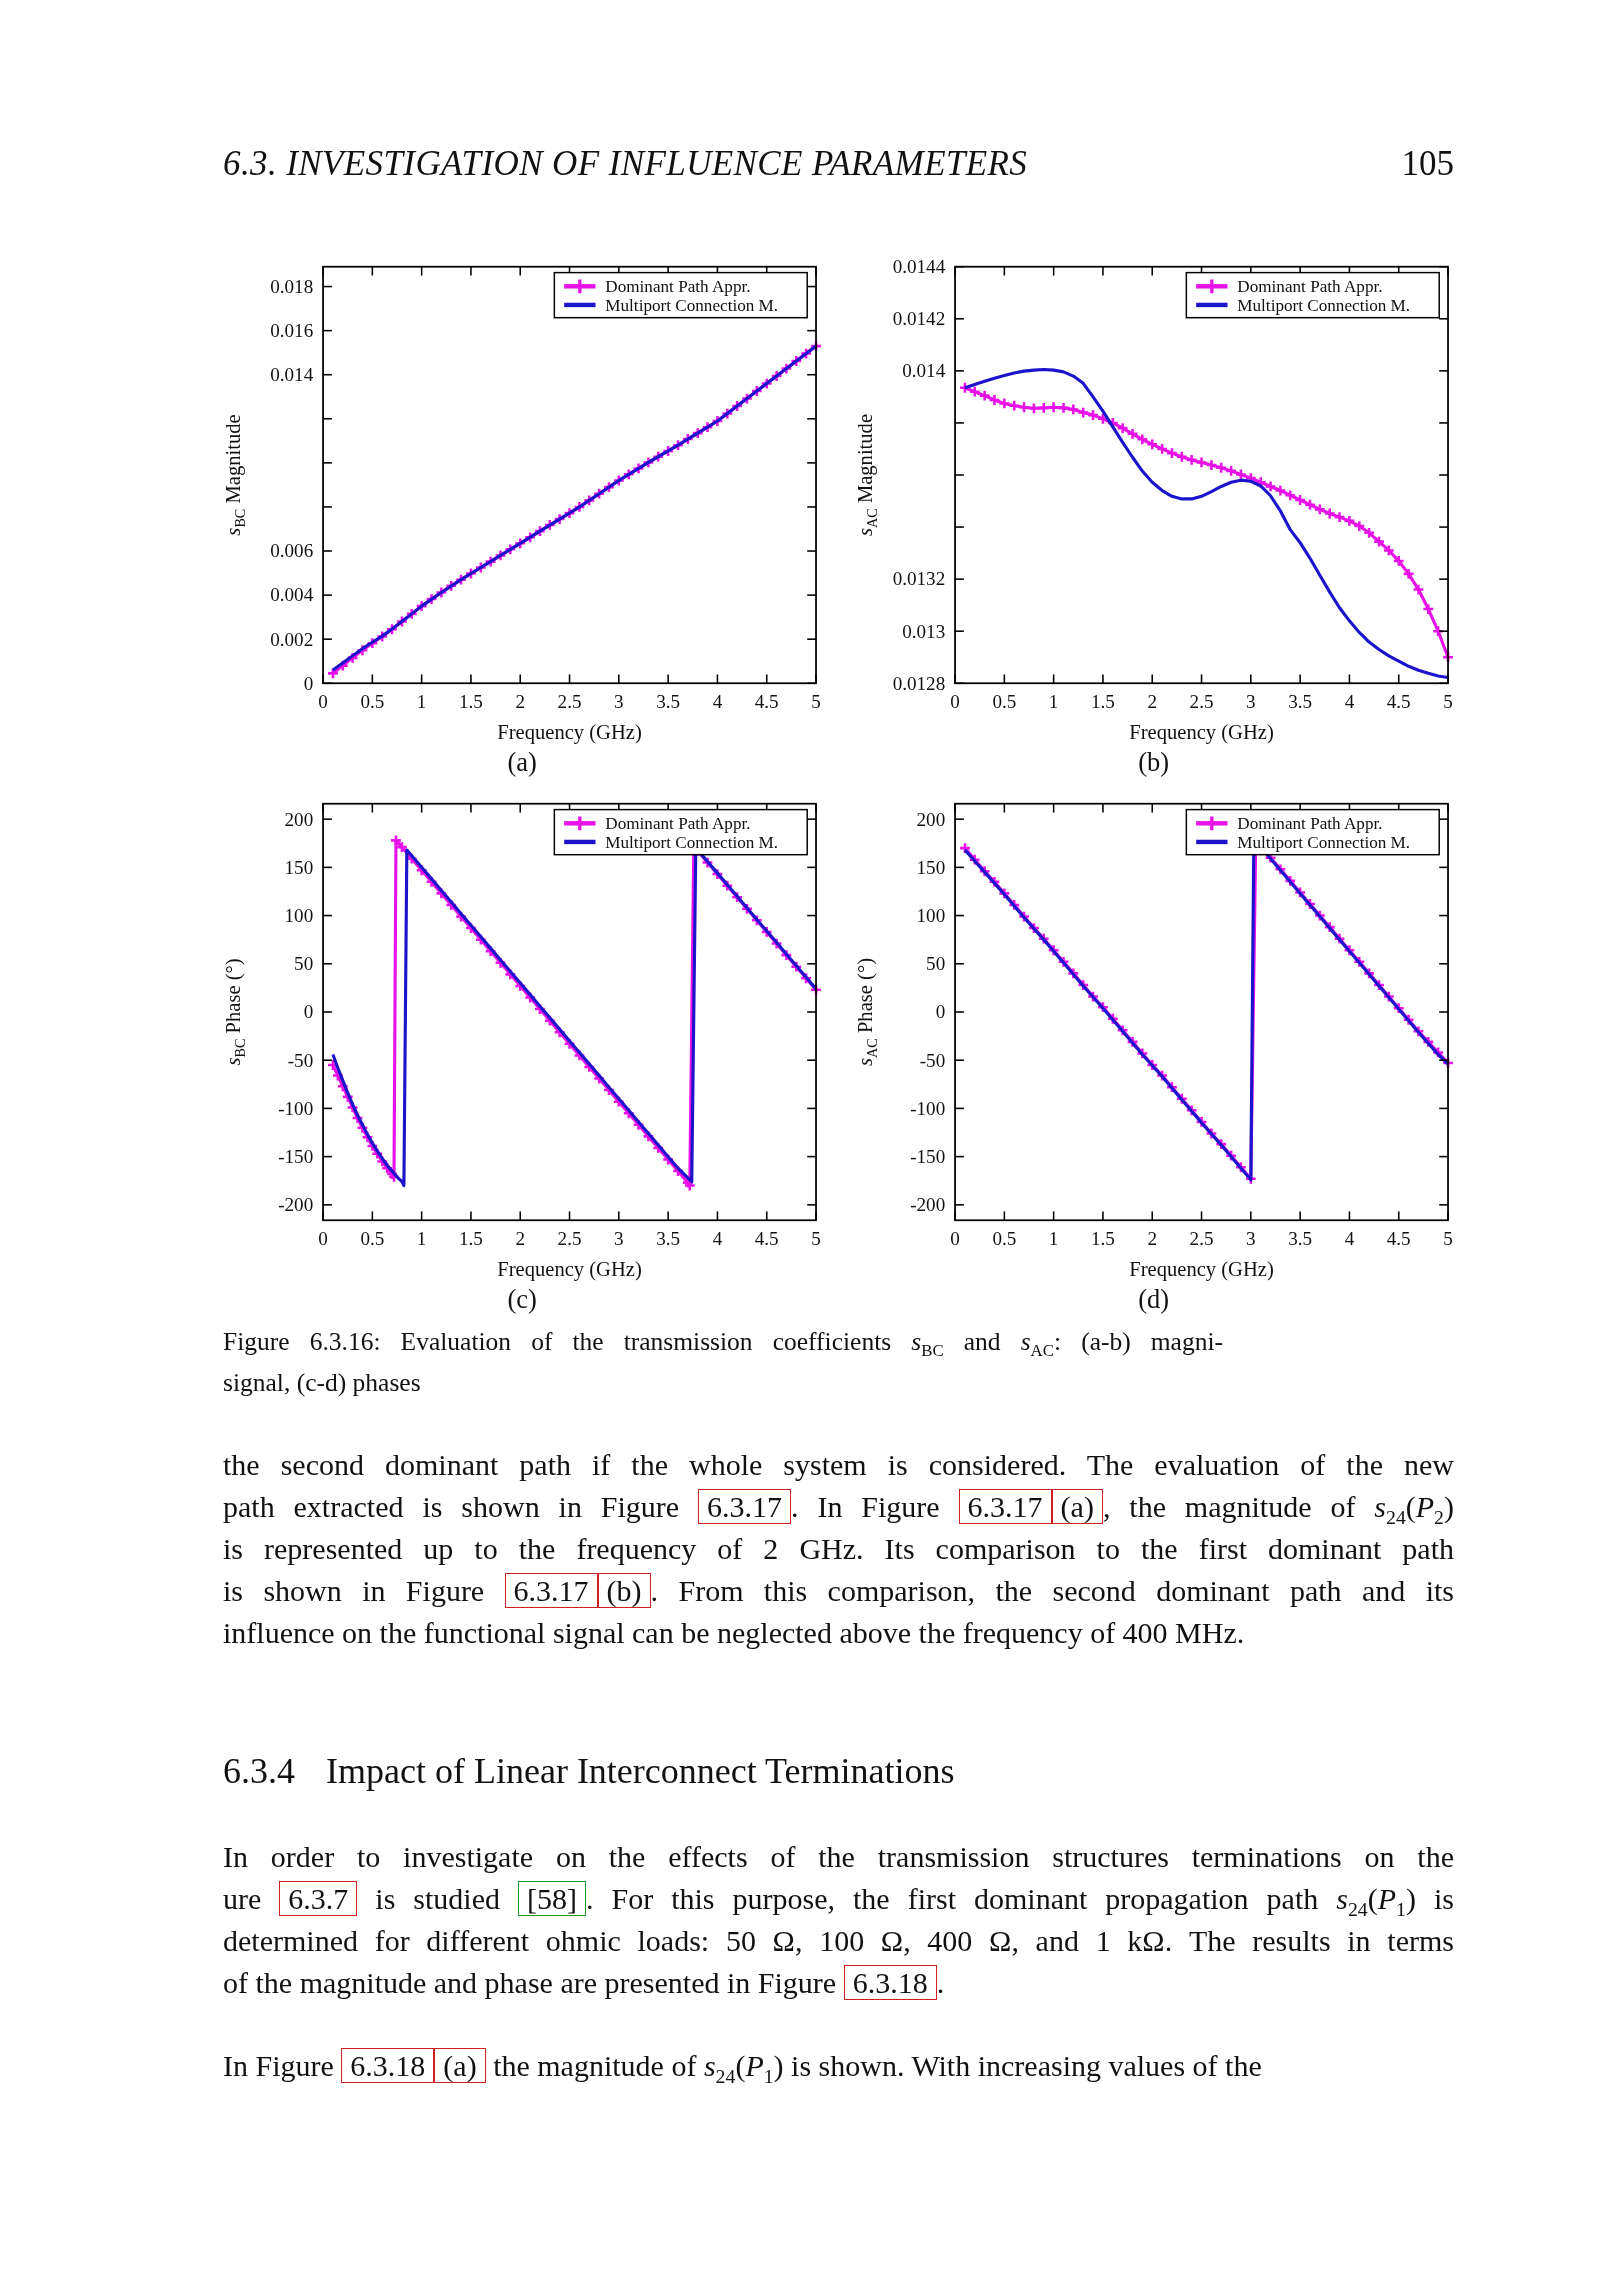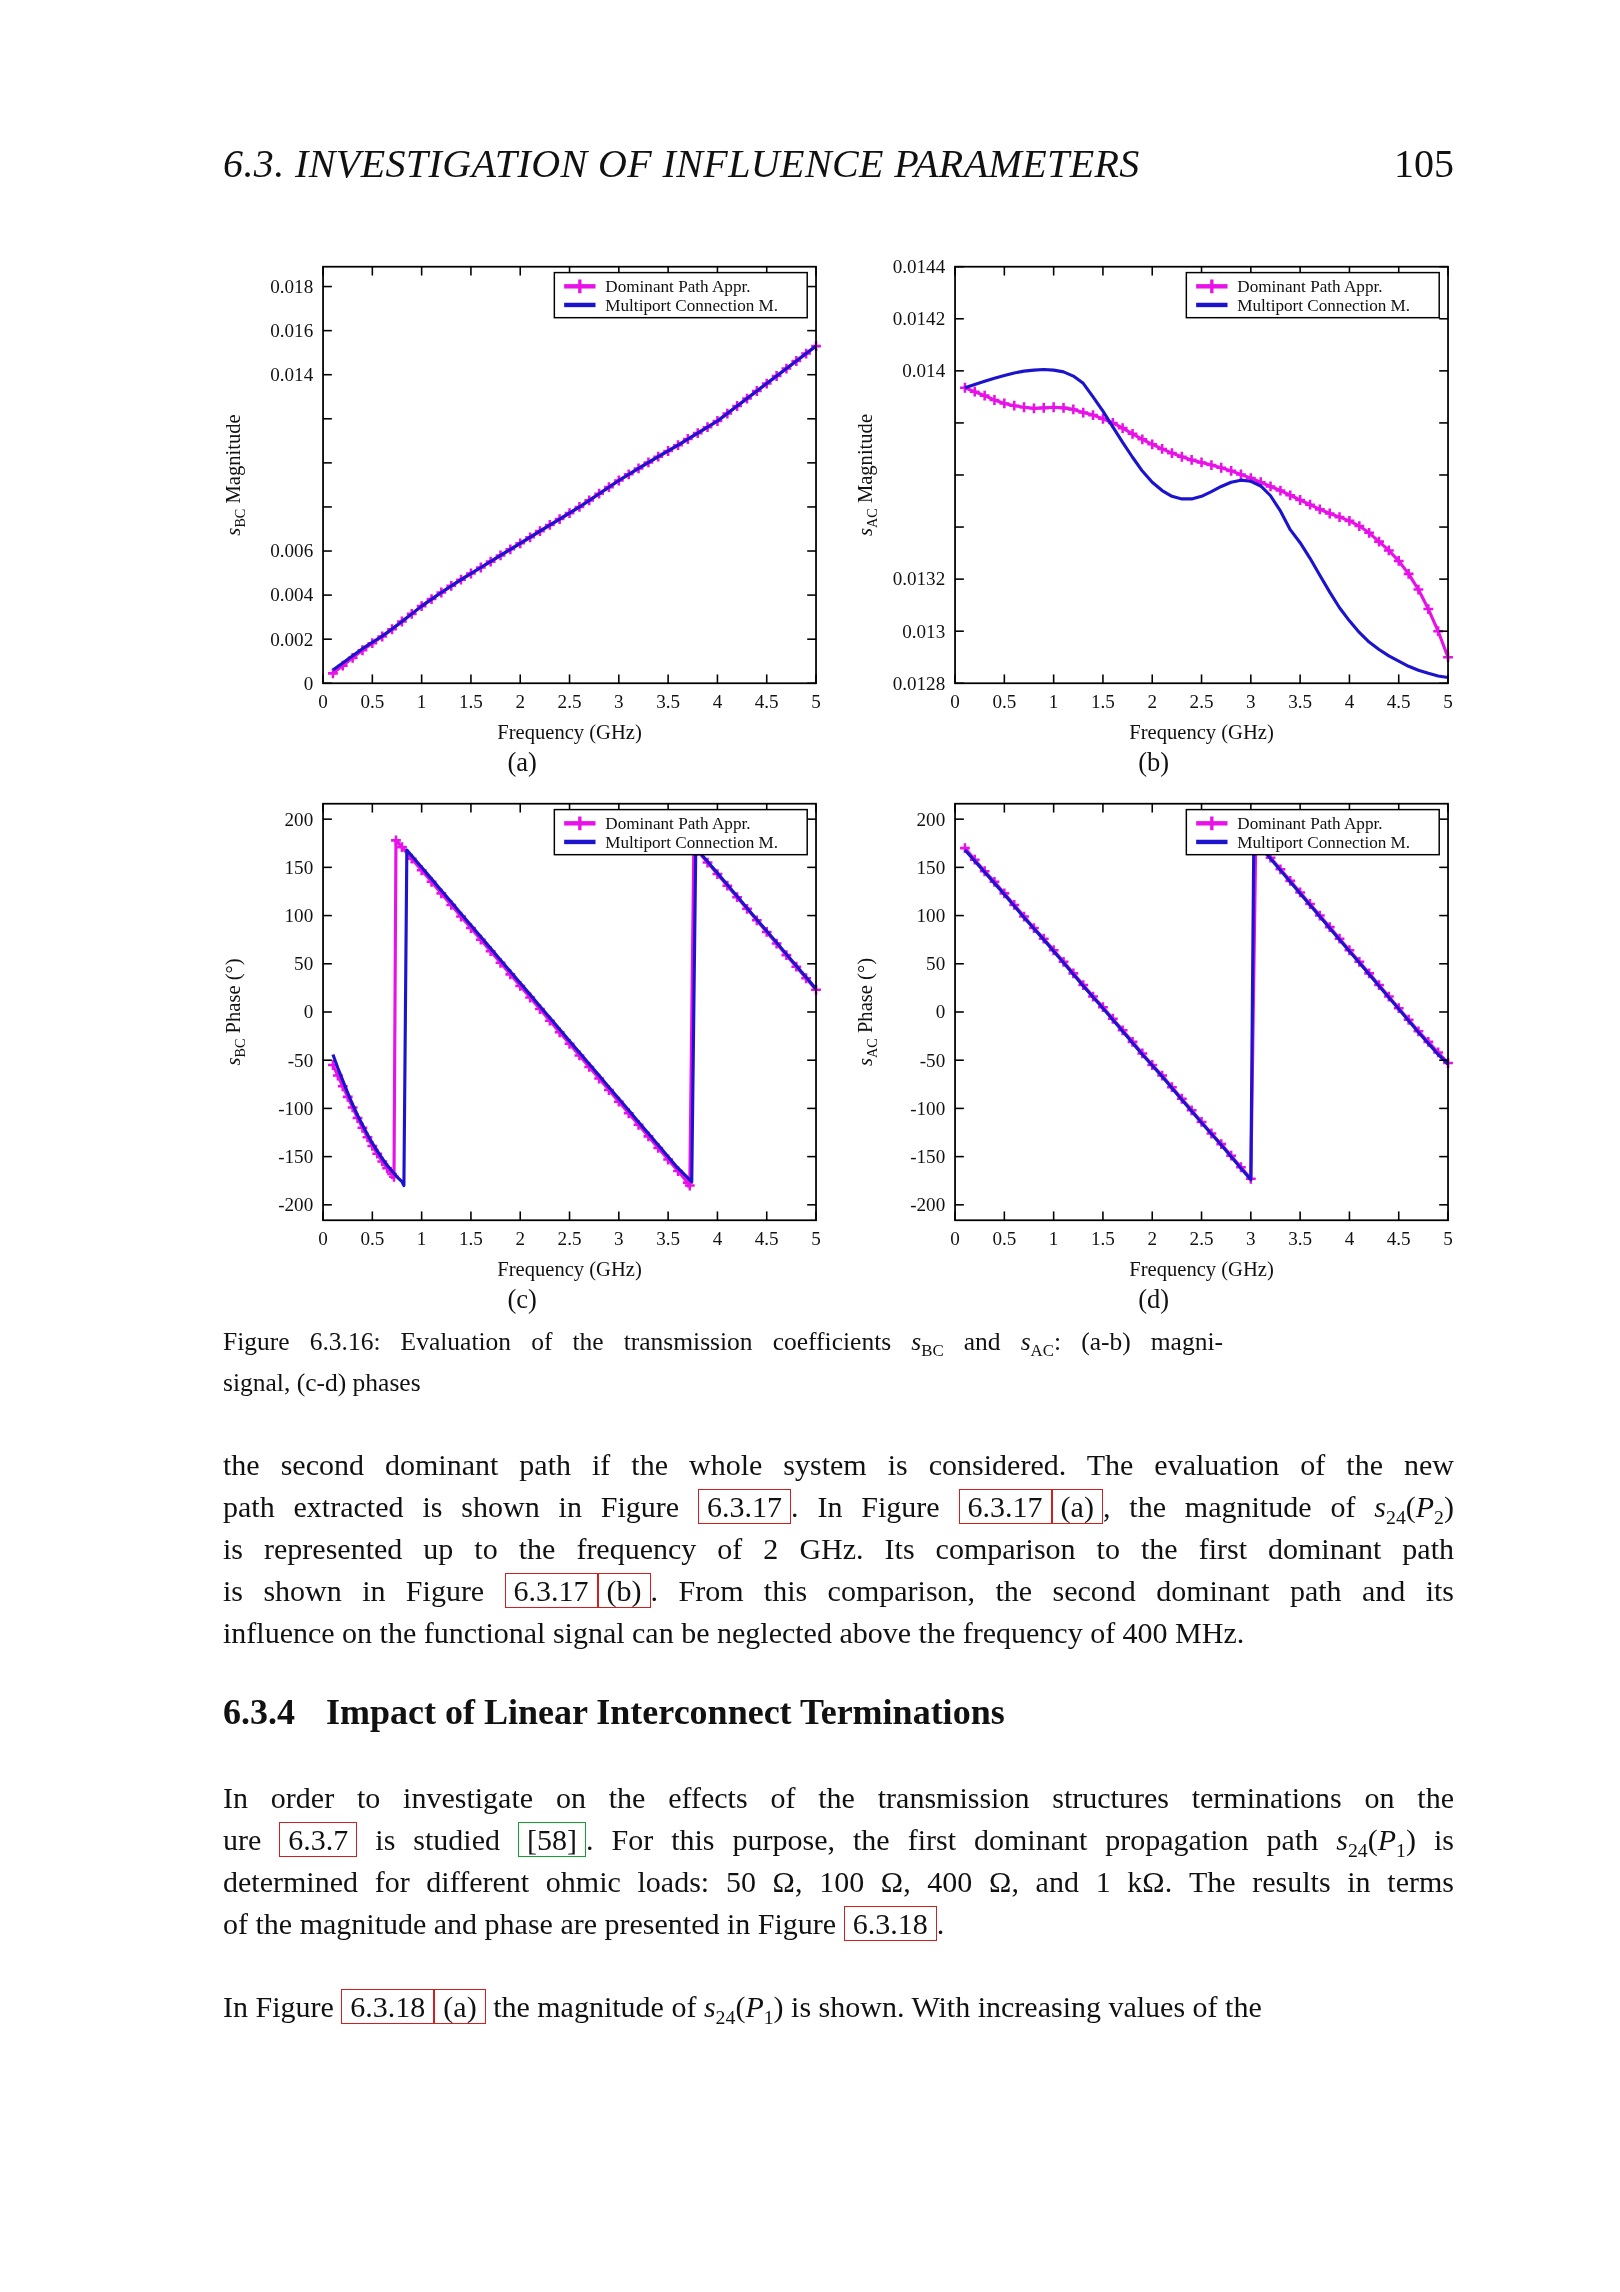--- a/index.html
+++ b/index.html
@@ -8,21 +8,21 @@
     width:1620px;height:2293px;
     box-sizing:border-box;
     padding:147px 166px 0 223px;
     background:#ffffff;
     font-family:"Liberation Serif","DejaVu Serif",serif;
     color:#111;
     overflow:hidden;
   }
   .runhead{
     display:flex;justify-content:space-between;align-items:baseline;
-    font-size:40px;line-height:33px;
+    font-size:35px;line-height:33px;
   }
   .runhead .head{font-style:italic;letter-spacing:0.4px;}
   .runhead .pnum{font-style:normal;}
   .figblock{margin-top:73px;}
   .plotgrid{
     display:grid;grid-template-columns:606px 606px;
     column-gap:25.5px;row-gap:11.8px;
     width:1237px;margin-left:-3.9px;
   }
   .plotcell{display:flex;flex-direction:column;align-items:center;}
@@ -31,21 +31,21 @@
   .caption{
     width:1000px;margin-top:5.9px;
     font-size:25.5px;line-height:41px;
   }
   .bodytext{font-size:30px;line-height:42px;}
   .para1{margin-top:41px;}
   .para2{margin-top:43px;}
   .para3{margin-top:41px;}
   .tline{text-align:justify;text-align-last:justify;white-space:normal;}
   .tline.tlast{text-align-last:left;}
-  .secheading{margin-top:37px;font-weight:bold;font-size:36px;line-height:43px;}
+  .secheading{margin-top:96px;font-weight:normal;font-size:36px;line-height:43px;}
   .secheading .secnum{margin-right:31px;}
   .linkbox{border:1.6px solid #cf1f1f;padding:0 8px;}
   .linkbox.green{border-color:#15a02c;}
   sub{font-size:66%;line-height:0;}
   .math i{font-style:italic;}
   .scr{font-style:italic;}
   svg text{fill:#111;}
 </style>
 </head>
 <body>

